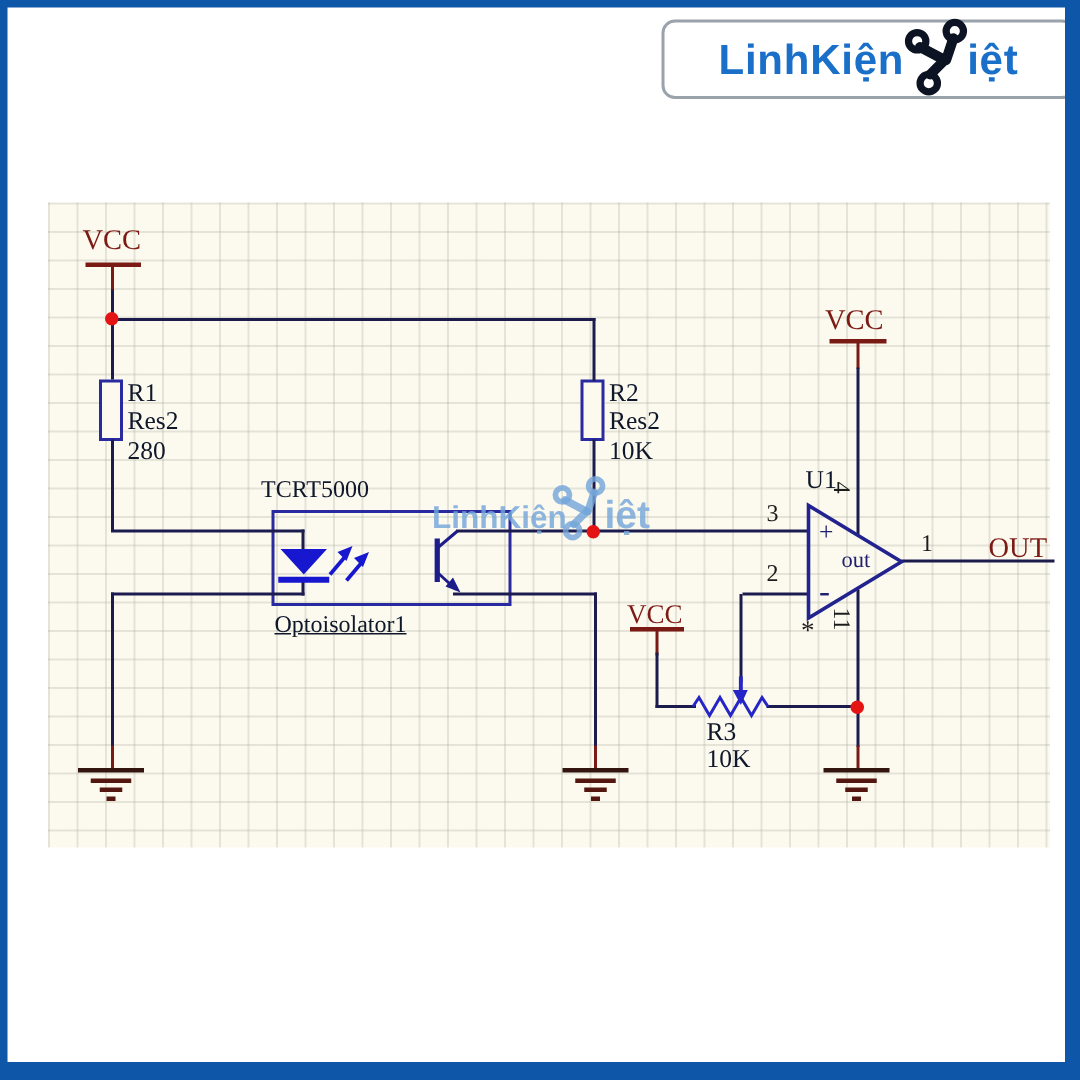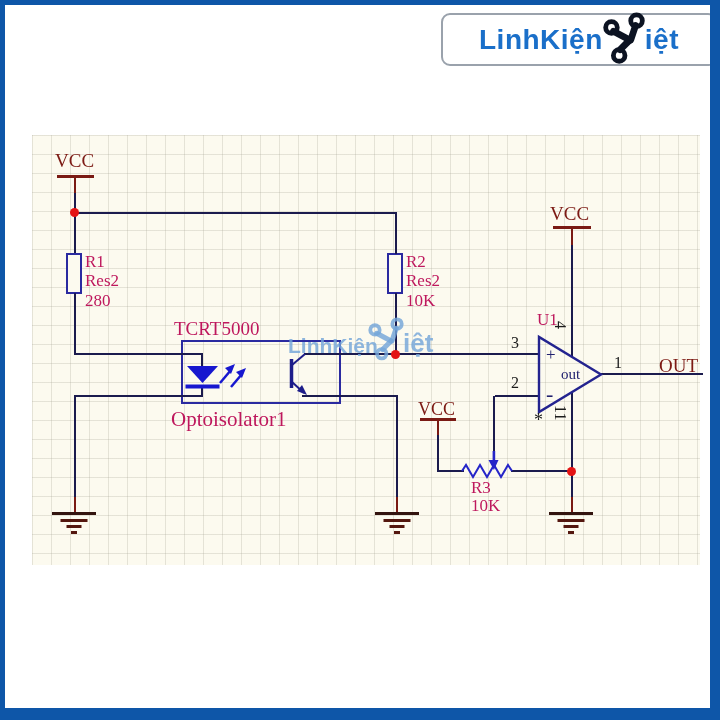--- a/index.html
+++ b/index.html
@@ -9,21 +9,21 @@
   
   #sheet{position:absolute;left:27px;top:130px;width:668px;height:430px;background:#fcfaef;
     background-image:
       linear-gradient(to right, rgba(168,168,152,0.28) 1px, transparent 1px),
       linear-gradient(to bottom, rgba(168,168,152,0.28) 1px, transparent 1px);
     background-size:19px 19px;z-index:1;}
   .wire{position:absolute;background:#1b1b4e;z-index:3;}
   .wire.h{height:2px;} .wire.v{width:2px;}
   .pwr{background:#7a1a14;}
   .dot{position:absolute;width:9px;height:9px;border-radius:50%;background:#e41414;z-index:6;}
-  .lbl{position:absolute;color:#be185d;font-size:17px;line-height:1;white-space:nowrap;z-index:4;}
+  .lbl{position:absolute;color:#0f172a;font-size:17px;line-height:1;white-space:nowrap;z-index:4;}
   .pinlbl{position:absolute;color:#1c1c1c;font-size:16px;line-height:1;z-index:4;}
   .netlbl{position:absolute;color:#7c1a14;font-size:19px;line-height:1;z-index:4;}
   .rot90{transform:rotate(90deg);transform-origin:top left;}
   .rect-res{position:absolute;width:12px;height:37px;border:2px solid #2a2aa0;background:#fcfaef;z-index:2;}
   .gnd{position:absolute;width:44px;z-index:3;}
   .gnd i{position:absolute;left:50%;transform:translateX(-50%);height:3px;background:#54170f;display:block;}
   .vbar{position:absolute;height:3px;background:#7a1a14;z-index:3;}
   svg{position:absolute;z-index:3;overflow:visible;}
   
   #logo{position:absolute;left:436px;top:8px;width:276px;height:53px;background:#ffffff;
@@ -117,22 +117,22 @@
   <div class="lbl" style="left:80px;top:248px;">R1</div>
   <div class="lbl" style="left:80px;top:267px;">Res2</div>
   <div class="lbl" style="left:80px;top:287px;">280</div>
 
   <div class="rect-res" style="left:382px;top:248px;"></div>
   <div class="lbl" style="left:401px;top:248px;text-align:right;">R2</div>
   <div class="lbl" style="left:401px;top:267px;">Res2</div>
   <div class="lbl" style="left:401px;top:287px;">10K</div>
 
   <div style="position:absolute;left:176px;top:335px;width:160px;height:64px;border:2px solid #2a2aa0;z-index:2;box-sizing:border-box;"></div>
-  <div class="lbl" style="left:169px;top:314px;font-size:19px;">TCRT5000</div>
-  <div class="lbl" style="left:166px;top:404px;font-size:21px;">Optoisolator1</div>
+  <div class="lbl" style="left:169px;top:314px;font-size:16px;">TCRT5000</div>
+  <div class="lbl" style="left:178px;top:404px;font-size:16px;text-decoration:underline;">Optoisolator1</div>
 
   <svg style="left:176px;top:335px;" width="162" height="66" viewBox="176 335 162 66">
 
     <g>
       <polygon points="182,361 213,361 197.5,378" fill="#1717cf"></polygon>
       <rect x="180.5" y="379.5" width="34" height="4" fill="#1717cf"></rect>
     </g>
 
     <g stroke="#1717cf" stroke-width="2.5" fill="#1717cf">
       <line x1="215" y1="378" x2="226" y2="365"></line>

